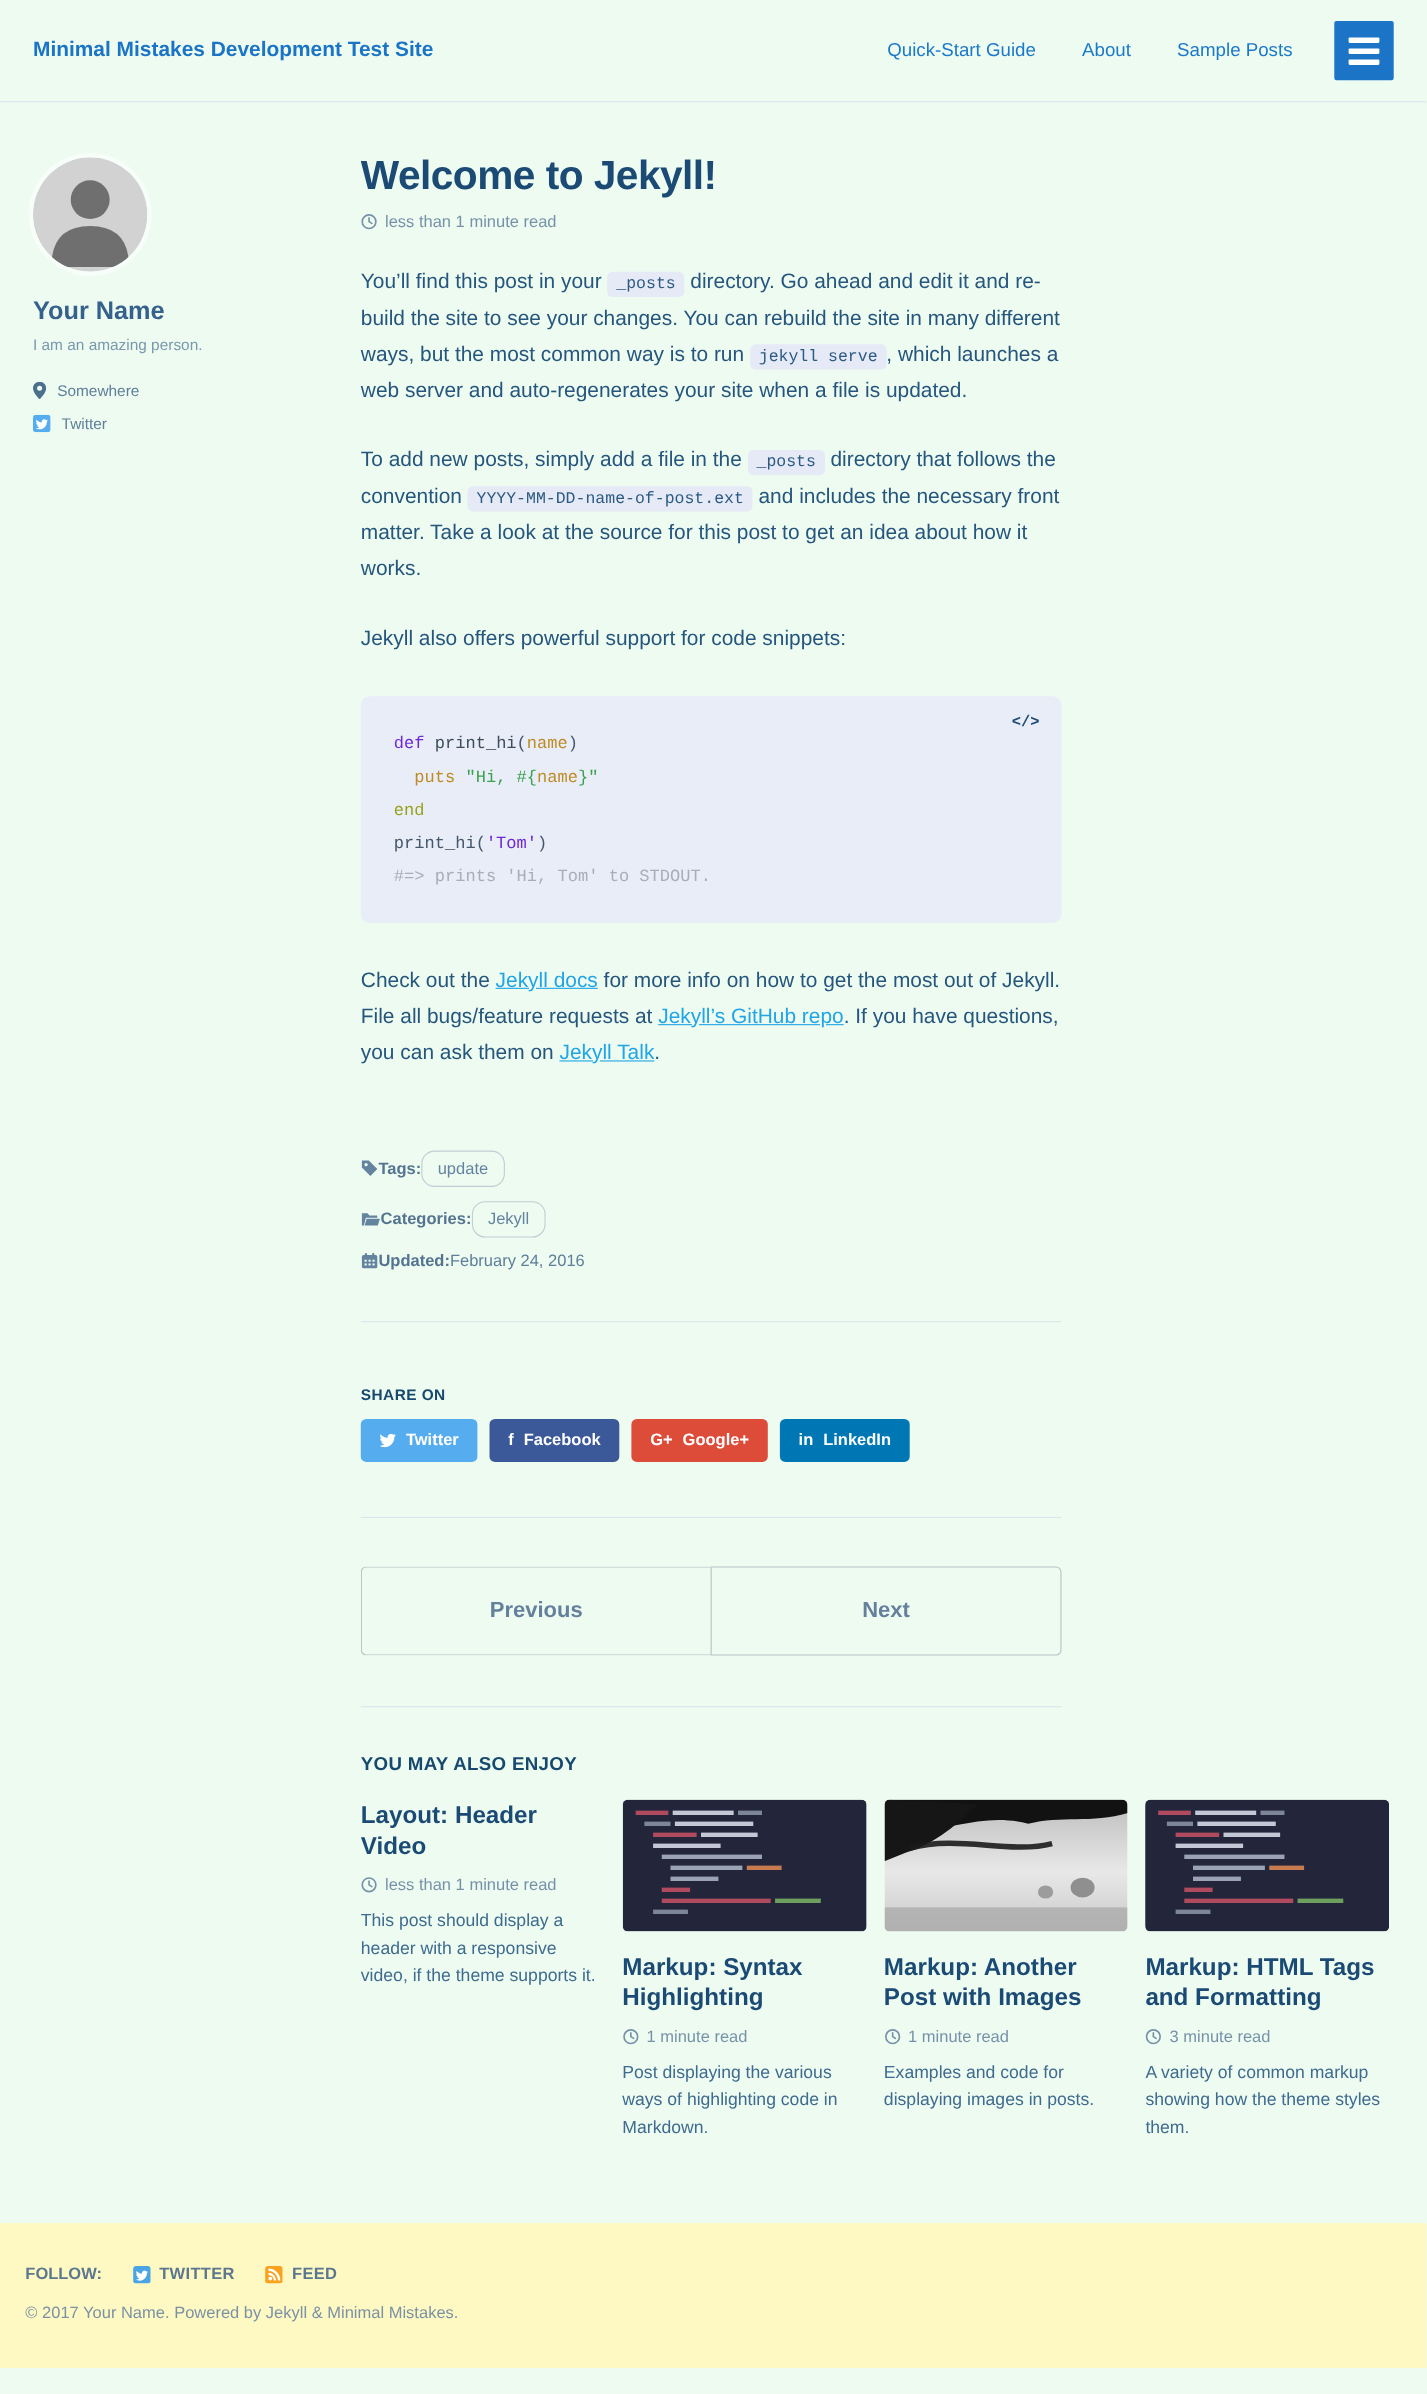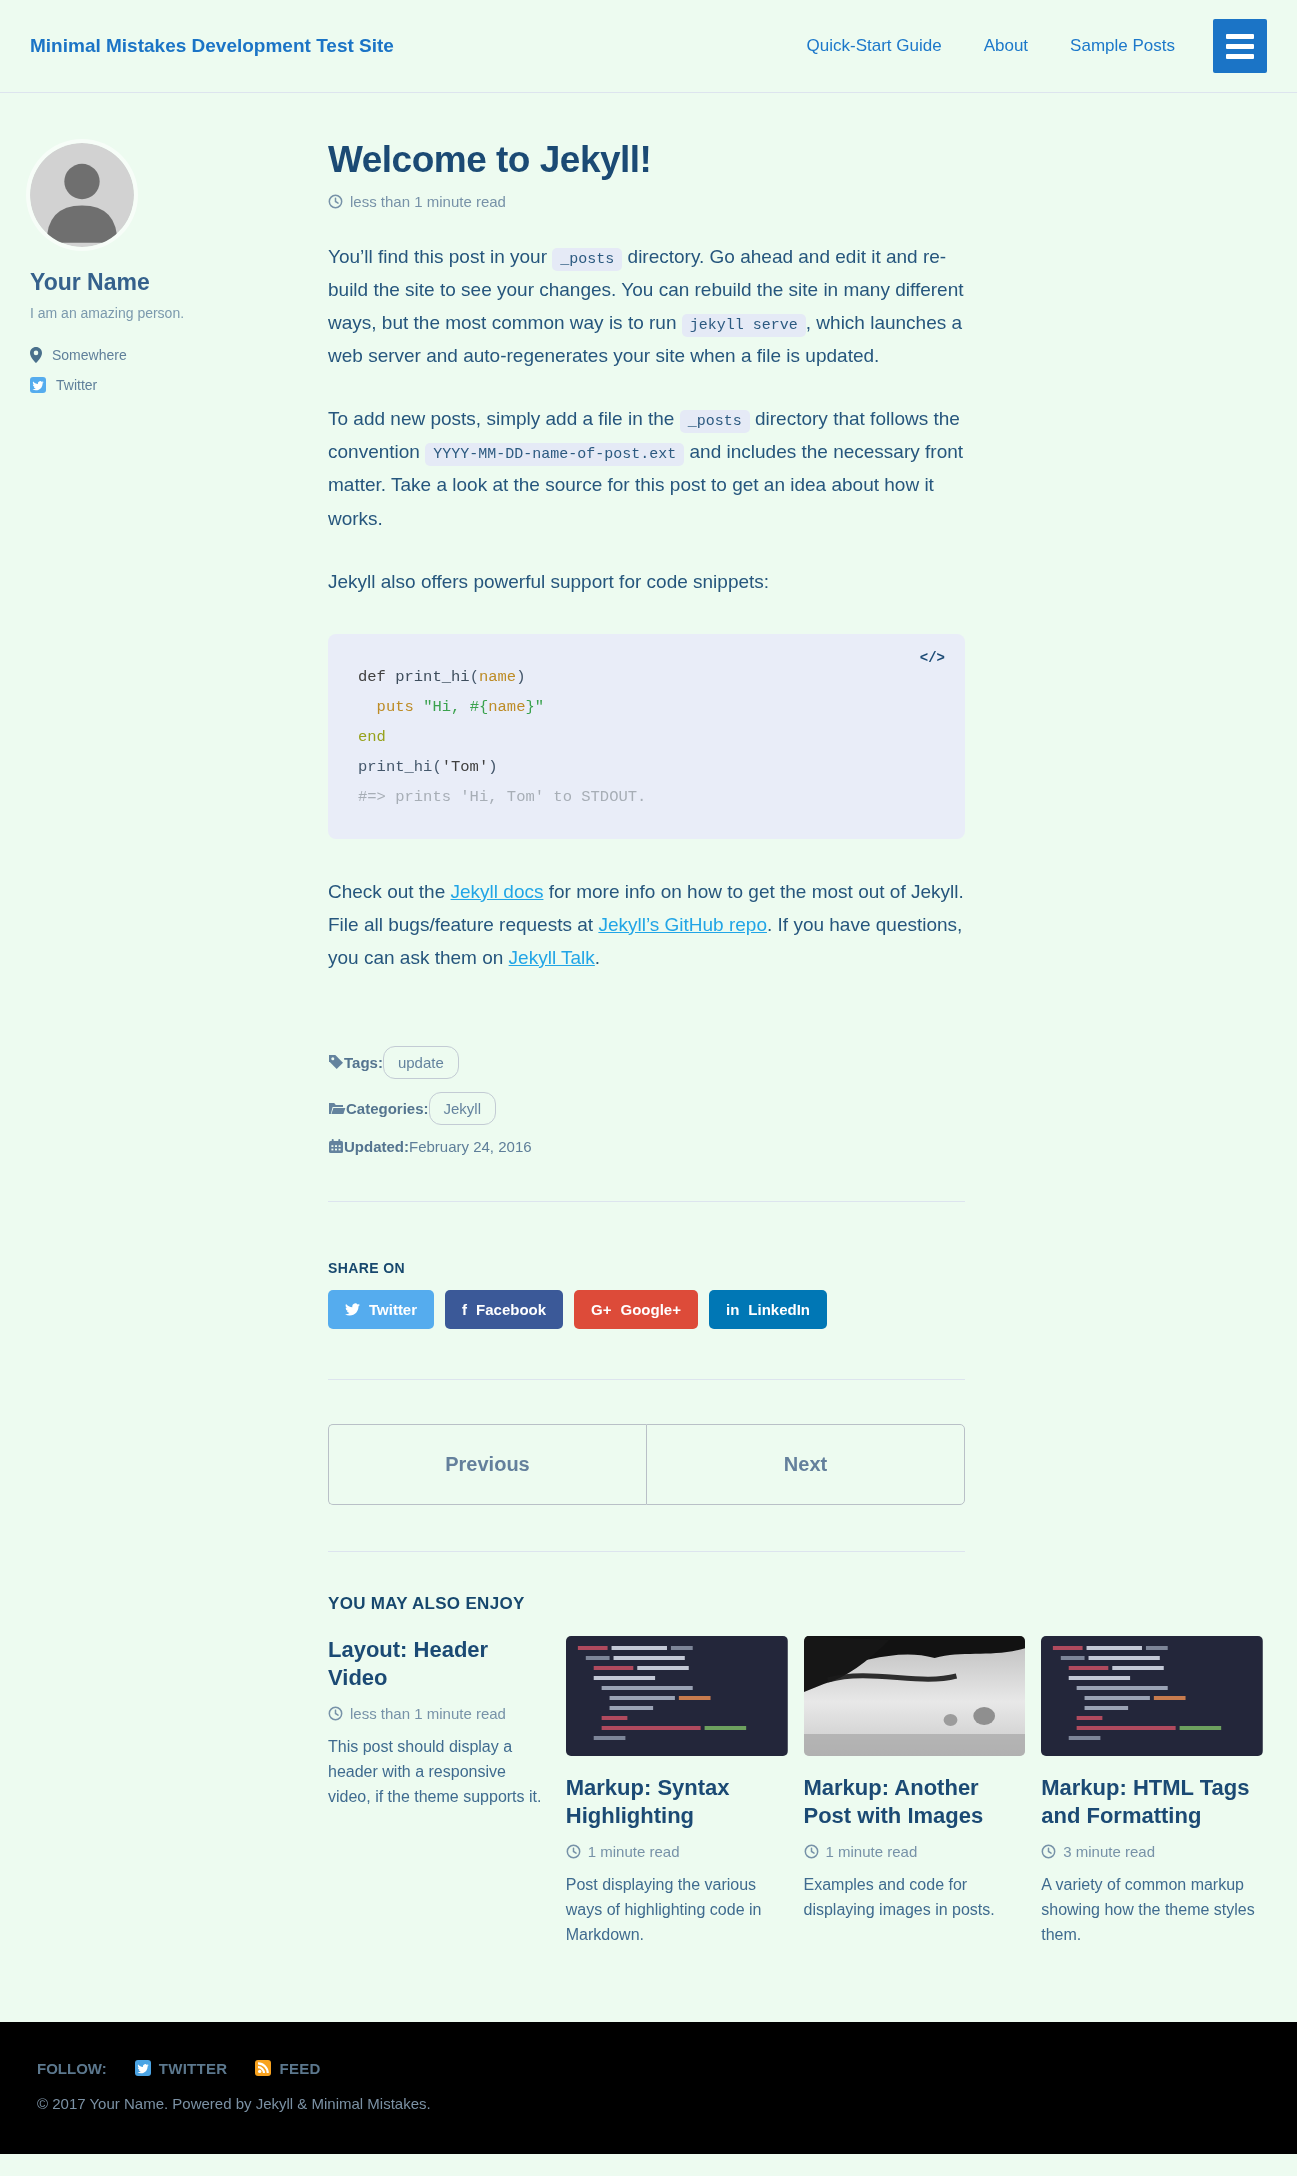--- a/index.html
+++ b/index.html
@@ -32,21 +32,21 @@
   
   .post-title{font-size:37px;font-weight:bold;color:#1b4a74;margin:0 0 12px;letter-spacing:-.5px;}
   .read-meta{display:flex;align-items:center;gap:7px;font-size:15px;color:#7792a8;}
   .post-body p{font-size:19px;line-height:1.74;margin:30px 0;color:#26567d;}
   .inline-code{font-family:"Liberation Mono",monospace;font-size:15px;background:#e5eaf6;color:#2c5a80;padding:3px 8px;border-radius:5px;white-space:nowrap;}
   .body-link{color:#21a5e6;text-decoration:underline;}
 
   .code-block{background:#e9edf8;border-radius:8px;padding:28px 30px 26px;position:relative;margin:36px 0;}
   .code-line{font-family:"Liberation Mono",monospace;font-size:15.5px;line-height:1.95;white-space:pre;}
   .code-expand{position:absolute;top:16px;right:20px;font-family:"Liberation Mono",monospace;font-size:14px;font-weight:bold;color:#1b4a74;}
-  .tok-def{color:#404040;} .tok-fn{color:#3d4d5c;} .tok-plain{color:#44576b;}
+  .tok-def{color:#6d28d9;} .tok-fn{color:#3d4d5c;} .tok-plain{color:#44576b;}
   .tok-gold{color:#bd8c26;} .tok-str{color:#3aa24e;} .tok-end{color:#97a21c;} .tok-com{color:#a7aeb6;}
 
   
   .post-meta{margin-top:72px;}
   .meta-row{display:flex;align-items:center;margin:13px 0;font-size:15px;color:#5e7e99;}
   .meta-row .ic{display:flex;color:#64839e;}
   .meta-label{font-weight:bold;color:#54748f;}
   .chip{border:1px solid #c3cbd4;border-radius:12px;padding:7px 14px;color:#64839e;font-size:15px;text-decoration:none;background:transparent;}
 
   .divider{border:none;border-top:1px solid #dde4ee;margin:0;}
@@ -69,21 +69,21 @@
   .related{padding-top:42px;}
   .related-heading{font-size:17px;font-weight:bold;color:#17486e;margin:0 0 22px;letter-spacing:.3px;}
   .cards{display:grid;grid-template-columns:repeat(4,1fr);gap:16px;}
   .card-thumb{width:100%;height:120px;border-radius:5px;overflow:hidden;margin:0 0 18px;display:block;}
   .card-thumb svg{display:block;width:100%;height:100%;}
   .card-title{font-size:22px;font-weight:bold;color:#1b4a74;line-height:1.28;margin:0 0 13px;text-decoration:none;display:block;}
   .card-meta{display:flex;align-items:center;gap:7px;font-size:15px;color:#7792a8;margin-bottom:13px;}
   .card-excerpt{font-size:16px;line-height:1.55;color:#3f6b8f;}
 
   
-  .footer{background:#000000;margin-top:64px;padding:38px 37px 42px;}
+  .footer{background:#fef9c3;margin-top:64px;padding:38px 23px 42px;}
   .follow-row{display:flex;align-items:center;gap:28px;}
   .follow-label{font-size:15px;font-weight:bold;color:#5c788e;}
   .follow-link{display:flex;align-items:center;gap:8px;font-size:15px;font-weight:bold;color:#5c788e;text-decoration:none;letter-spacing:.3px;}
   .copyright{margin-top:18px;font-size:15px;color:#7b91a4;}
 </style>
 </head>
 <body>
 
 <div class="page">
 

